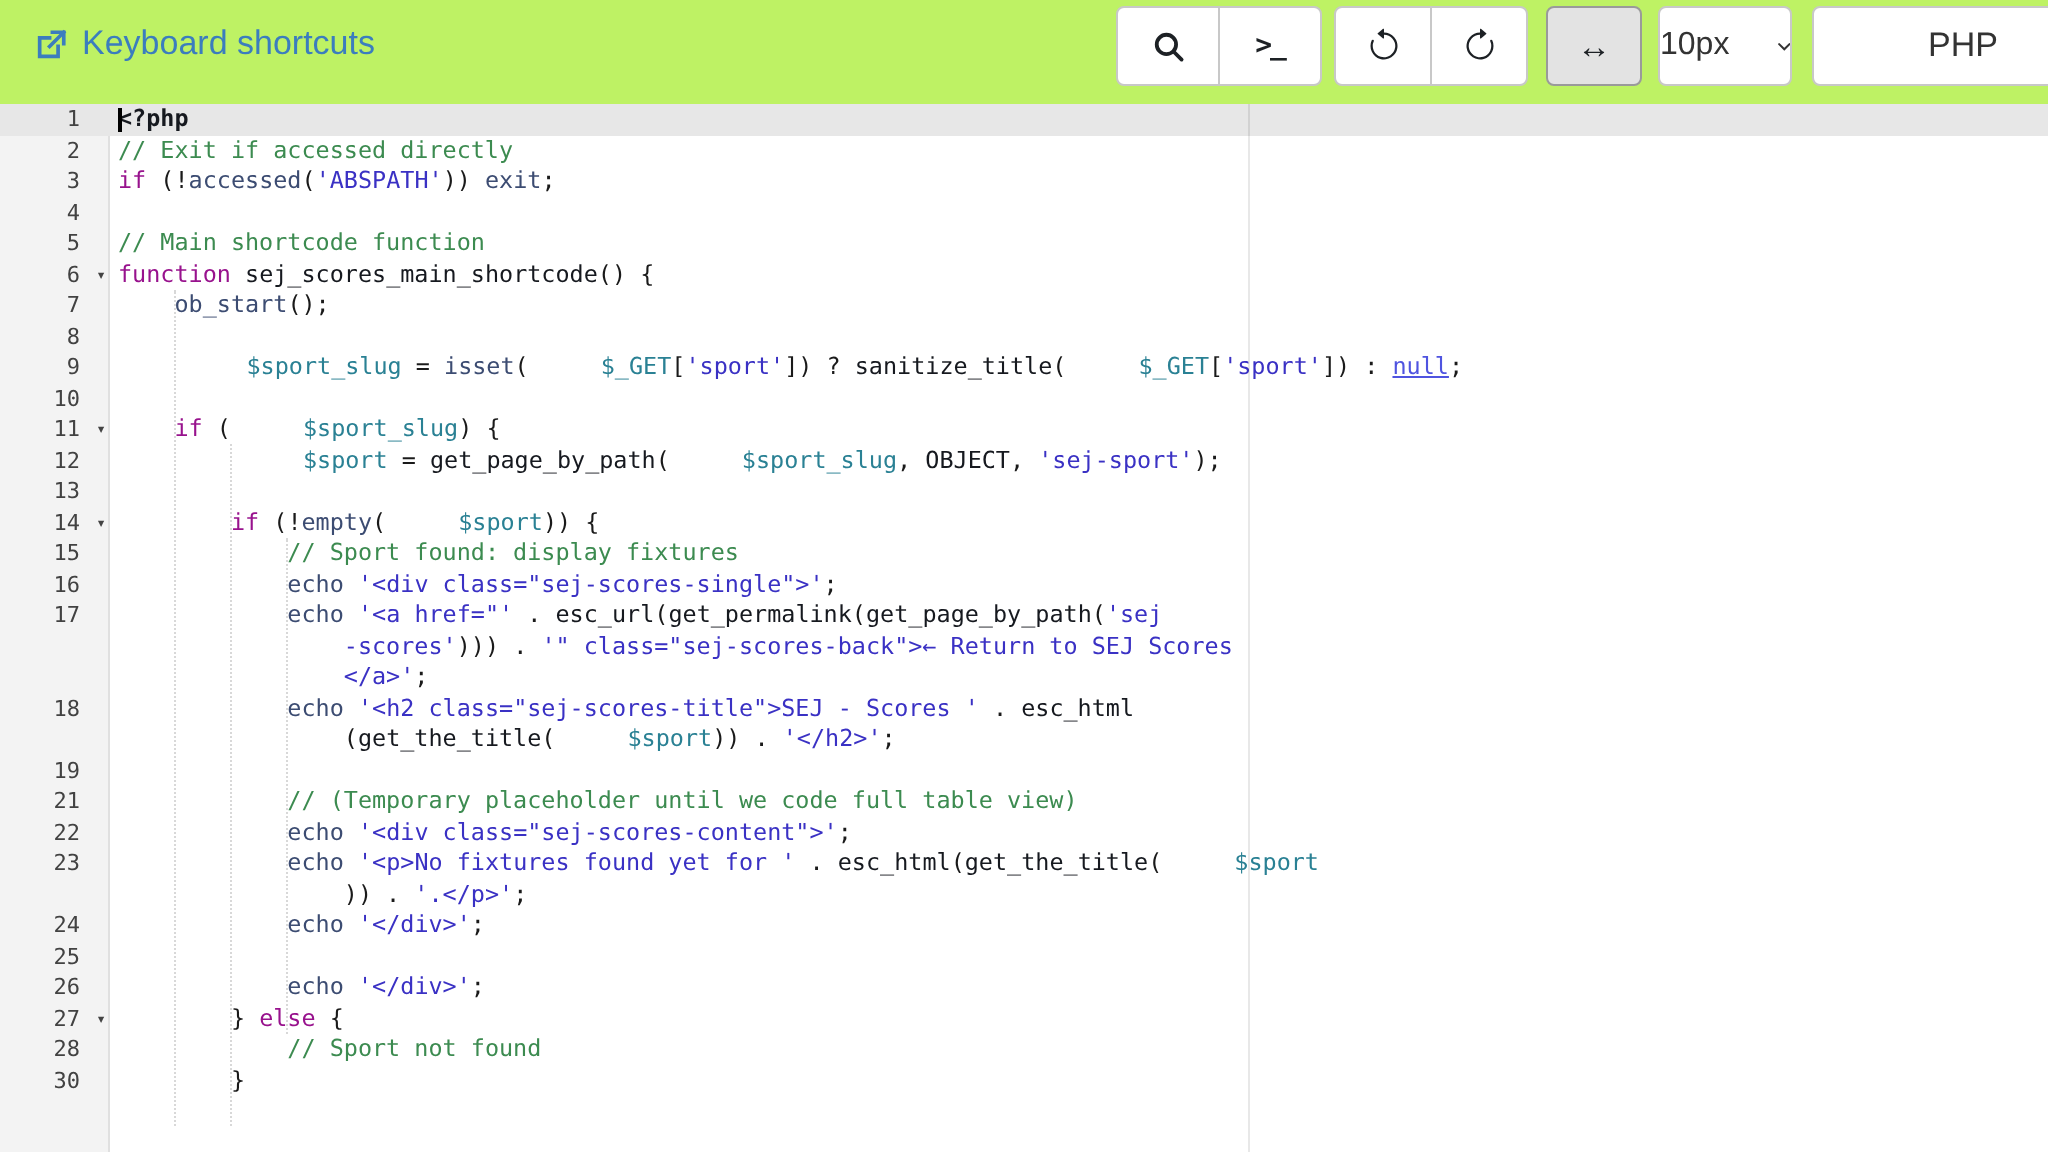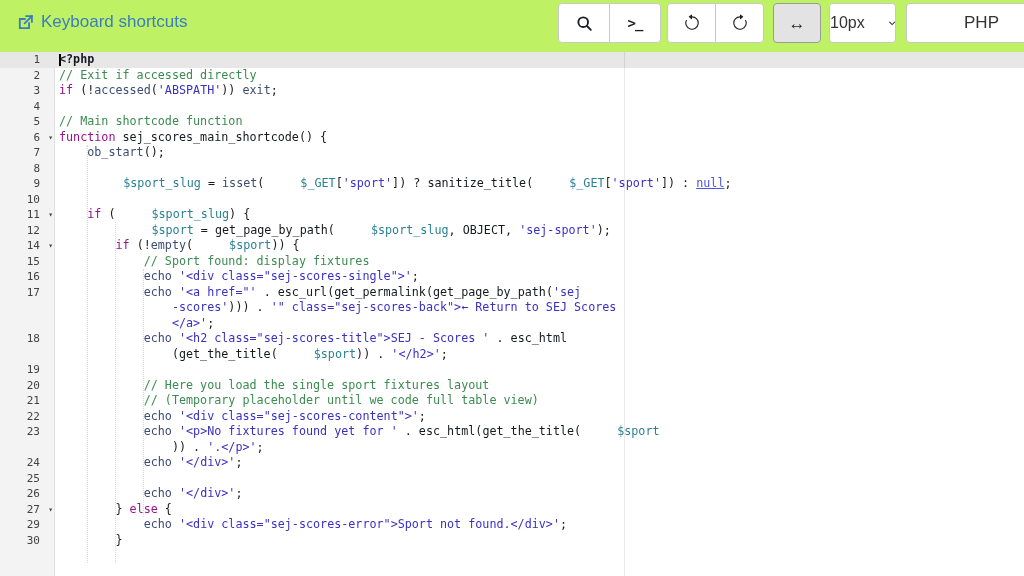--- a/index.html
+++ b/index.html
@@ -126,34 +126,34 @@
       <div class="row"><div class="gut">3</div><pre class="code"><span class="kw">if</span><span class="pl"> (!</span><span class="sup">accessed</span><span class="pl">(</span><span class="st">'ABSPATH'</span><span class="pl">)) </span><span class="sup">exit</span><span class="pl">;</span></pre></div>
       <div class="row"><div class="gut">4</div><pre class="code"></pre></div>
       <div class="row"><div class="gut">5</div><pre class="code"><span class="cm">// Main shortcode function</span></pre></div>
       <div class="row"><div class="gut">6<span class="fold">▾</span></div><pre class="code"><span class="kw">function</span><span class="pl"> </span><span class="fn">sej_scores_main_shortcode</span><span class="pl">() {</span></pre></div>
       <div class="row"><div class="gut">7</div><pre class="code"><span class="pl">    </span><span class="sup">ob_start</span><span class="pl">();</span></pre></div>
       <div class="row"><div class="gut">8</div><pre class="code"></pre></div>
       <div class="row"><div class="gut">9</div><pre class="code"><span class="pl">    </span><span class="vr">$sport_slug</span><span class="pl"> = </span><span class="sup">isset</span><span class="pl">(</span><span class="vr">$_GET</span><span class="pl">[</span><span class="st">'sport'</span><span class="pl">]) ? </span><span class="fn">sanitize_title</span><span class="pl">(</span><span class="vr">$_GET</span><span class="pl">[</span><span class="st">'sport'</span><span class="pl">]) : </span><span class="atom">null</span><span class="pl">;</span></pre></div>
       <div class="row"><div class="gut">10</div><pre class="code"></pre></div>
       <div class="row"><div class="gut">11<span class="fold">▾</span></div><pre class="code"><span class="pl">    </span><span class="kw">if</span><span class="pl"> (</span><span class="vr">$sport_slug</span><span class="pl">) {</span></pre></div>
       <div class="row"><div class="gut">12</div><pre class="code"><span class="pl">        </span><span class="vr">$sport</span><span class="pl"> = </span><span class="fn">get_page_by_path</span><span class="pl">(</span><span class="vr">$sport_slug</span><span class="pl">, </span><span class="fn">OBJECT</span><span class="pl">, </span><span class="st">'sej-sport'</span><span class="pl">);</span></pre></div>
+      <div class="row"><div class="gut">13</div><pre class="code"></pre></div>
       <div class="row"><div class="gut">14<span class="fold">▾</span></div><pre class="code"><span class="pl">        </span><span class="kw">if</span><span class="pl"> (!</span><span class="sup">empty</span><span class="pl">(</span><span class="vr">$sport</span><span class="pl">)) {</span></pre></div>
       <div class="row"><div class="gut">15</div><pre class="code"><span class="pl">            </span><span class="cm">// Sport found: display fixtures</span></pre></div>
       <div class="row"><div class="gut">16</div><pre class="code"><span class="pl">            </span><span class="sup">echo</span><span class="pl"> </span><span class="st">'&lt;div class="sej-scores-single"&gt;'</span><span class="pl">;</span></pre></div>
       <div class="row"><div class="gut">17</div><pre class="code"><span class="pl">            </span><span class="sup">echo</span><span class="pl"> </span><span class="st">'&lt;a href="'</span><span class="pl"> . </span><span class="fn">esc_url</span><span class="pl">(</span><span class="fn">get_permalink</span><span class="pl">(</span><span class="fn">get_page_by_path</span><span class="pl">(</span><span class="st">'sej</span></pre></div>
       <div class="row"><div class="gut"></div><pre class="code"><span class="pl">                </span><span class="st">-scores'</span><span class="pl">))) . </span><span class="st">'" class="sej-scores-back"&gt;← Return to SEJ Scores</span></pre></div>
       <div class="row"><div class="gut"></div><pre class="code"><span class="pl">                </span><span class="st">&lt;/a&gt;'</span><span class="pl">;</span></pre></div>
       <div class="row"><div class="gut">18</div><pre class="code"><span class="pl">            </span><span class="sup">echo</span><span class="pl"> </span><span class="st">'&lt;h2 class="sej-scores-title"&gt;SEJ - Scores '</span><span class="pl"> . </span><span class="fn">esc_html</span></pre></div>
       <div class="row"><div class="gut"></div><pre class="code"><span class="pl">                (</span><span class="fn">get_the_title</span><span class="pl">(</span><span class="vr">$sport</span><span class="pl">)) . </span><span class="st">'&lt;/h2&gt;'</span><span class="pl">;</span></pre></div>
       <div class="row"><div class="gut">19</div><pre class="code"></pre></div>
-      <div class="row"><div class="gut">20</div><pre class="code"><span class="pl">            </span><span class="cm">// Here you load the single sport fixtures layout</span></pre></div>
       <div class="row"><div class="gut">21</div><pre class="code"><span class="pl">            </span><span class="cm">// (Temporary placeholder until we code full table view)</span></pre></div>
       <div class="row"><div class="gut">22</div><pre class="code"><span class="pl">            </span><span class="sup">echo</span><span class="pl"> </span><span class="st">'&lt;div class="sej-scores-content"&gt;'</span><span class="pl">;</span></pre></div>
       <div class="row"><div class="gut">23</div><pre class="code"><span class="pl">            </span><span class="sup">echo</span><span class="pl"> </span><span class="st">'&lt;p&gt;No fixtures found yet for '</span><span class="pl"> . </span><span class="fn">esc_html</span><span class="pl">(</span><span class="fn">get_the_title</span><span class="pl">(</span><span class="vr">$sport</span></pre></div>
       <div class="row"><div class="gut"></div><pre class="code"><span class="pl">                )) . </span><span class="st">'.&lt;/p&gt;'</span><span class="pl">;</span></pre></div>
       <div class="row"><div class="gut">24</div><pre class="code"><span class="pl">            </span><span class="sup">echo</span><span class="pl"> </span><span class="st">'&lt;/div&gt;'</span><span class="pl">;</span></pre></div>
       <div class="row"><div class="gut">25</div><pre class="code"></pre></div>
       <div class="row"><div class="gut">26</div><pre class="code"><span class="pl">            </span><span class="sup">echo</span><span class="pl"> </span><span class="st">'&lt;/div&gt;'</span><span class="pl">;</span></pre></div>
       <div class="row"><div class="gut">27<span class="fold">▾</span></div><pre class="code"><span class="pl">        } </span><span class="kw">else</span><span class="pl"> {</span></pre></div>
-      <div class="row"><div class="gut">29</div><pre class="code"><span class="pl">            </span><span class="sup">echo</span><span class="pl"> </span><span class="st">'&lt;div class="sej-scores-error"&gt;Sport not found.&lt;/div&gt;'</span><span class="pl">;</span></pre></div>
+      <div class="row"><div class="gut">28</div><pre class="code"><span class="pl">            </span><span class="cm">// Sport not found</span></pre></div>
       <div class="row"><div class="gut">30</div><pre class="code"><span class="pl">        }</span></pre></div>
     </div>
 </div>
 
 </body></html>

